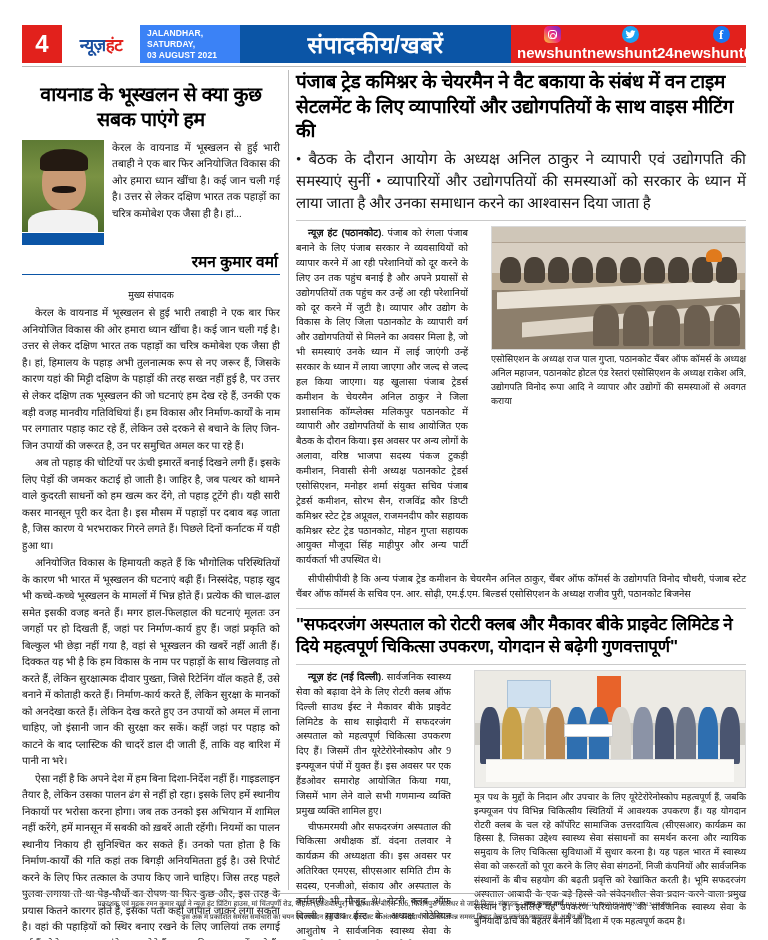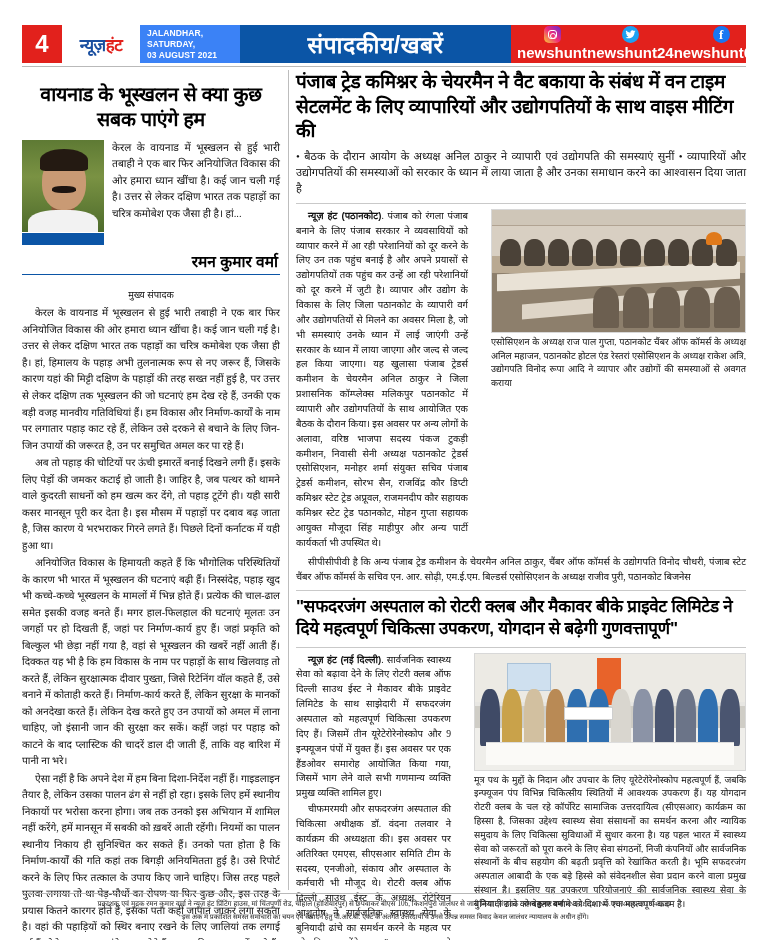--- a/index.html
+++ b/index.html
@@ -81,21 +81,21 @@
   .ed-body { margin-top:4px; font-size:10.2px; line-height:1.62; text-align:justify; color:#111; }
   .ed-body p { text-indent:13px; margin-bottom:1px; }
 
   
   .rightcol { position:absolute; left:296px; top:70px; width:450px; height:820px; }
 
   .hl-main {
     font-family:"Liberation Sans", sans-serif; font-weight:bold;
     font-size:19px; line-height:1.3; color:#000; letter-spacing:-.2px;
   }
-  .sub-bullets { margin-top:5px; font-size:11px; line-height:1.45; color:#111; text-align:justify; }
+  .sub-bullets { margin-top:5px; font-size:15px; line-height:1.45; color:#111; text-align:justify; }
   .rule-thin { height:1px; background:#c9c9c9; margin:6px 0 5px; }
 
   .story { margin-top:6px; }
   .story-cols { display:flex; gap:23px; }
   .txtcol { font-size:9.6px; line-height:1.55; text-align:justify; color:#111; }
   .txtcol p { text-indent:12px; margin-bottom:1px; }
   .dateline { font-family:"Liberation Sans", sans-serif; font-weight:bold; font-size:9.6px; }
 
   .figure { width:100%; }
   .photo { width:100%; position:relative; overflow:hidden; border:1px solid #d8d8d8; }

